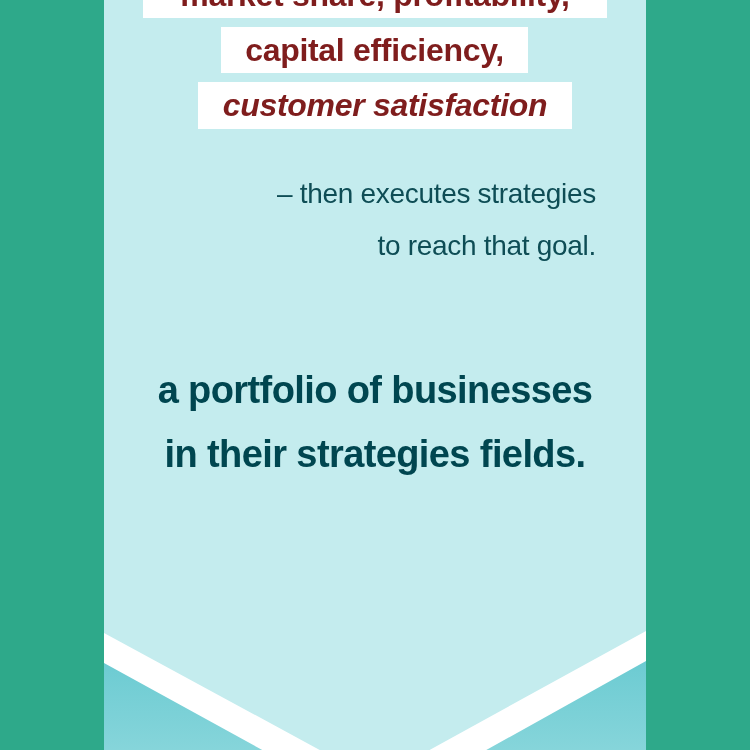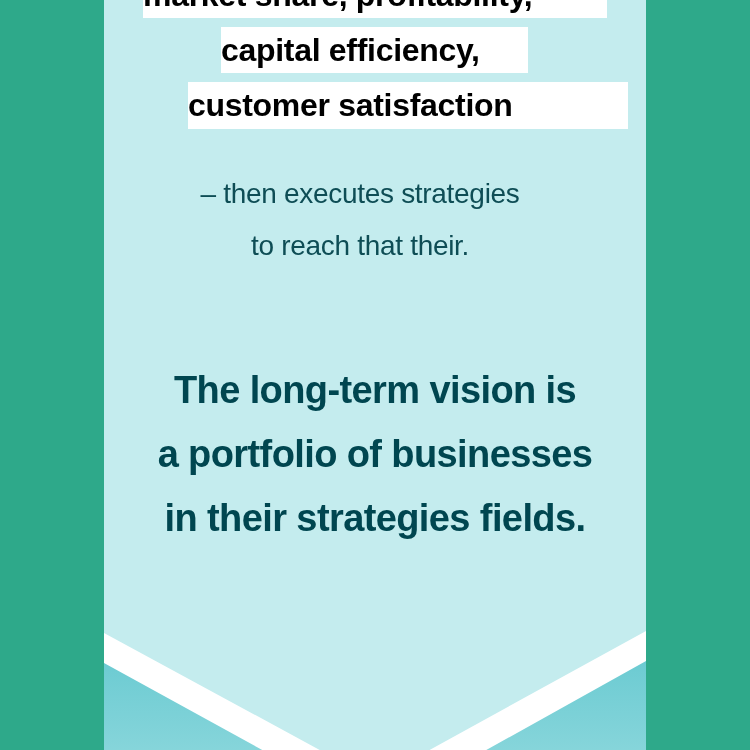--- a/index.html
+++ b/index.html
@@ -10,28 +10,28 @@
       font-family: "Liberation Sans", "DejaVu Sans", sans-serif;
     }
     .panel {
       position: absolute; left: 104px; top: 0; width: 542px; height: 750px;
       background: #c4ecee; overflow: hidden;
     }
     .chevron {
       position: absolute; left: 0; top: 0; width: 542px; height: 750px;
     }
     .hl {
-      position: absolute; background: #ffffff; color: #000000;
+      position: absolute; background: #ffffff; color: #7f1d1d;
       font-weight: bold; font-size: 32px; text-align: center;
-      display: flex; align-items: center; 
+      display: flex; align-items: center; justify-content: center;
       white-space: nowrap; letter-spacing: -0.3px;
     }
     .hl span { display: block; }
     .desc {
-      position: absolute; left: 12px; width: 488px; text-align: center;
+      position: absolute; left: 4px; width: 488px; text-align: right;
       color: #0e4d55; font-size: 28px; line-height: 52px;
       letter-spacing: -0.3px;
     }
     .vision {
       position: absolute; left: 0; width: 542px; text-align: center;
       color: #004650; font-size: 38px; font-weight: bold; line-height: 64px;
       letter-spacing: -0.6px;
     }
     .line { display: block; white-space: nowrap; }
   </style>
@@ -39,31 +39,30 @@
 <body>
 
 <div class="panel">
 
   <div class="hl" style="left:39px; top:-28px; width:464px; height:46px;">
     <span>market share, profitability,</span>
   </div>
   <div class="hl" style="left:117px; top:27px; width:307px; height:46px;">
     <span>capital efficiency,</span>
   </div>
-  <div class="hl" style="left:84px; top:82px; width:440px; height:47px;">
+  <div class="hl" style="left:94px; top:82px; width:374px; height:47px;font-style:italic;">
     <span>customer satisfaction</span>
   </div>
 
   <div class="desc" style="top:168px;">
     <span class="line">– then executes strategies</span>
-    <span class="line">to reach that their.</span>
+    <span class="line">to reach that goal.</span>
   </div>
 
   <div class="vision" style="top:358px;">
-    <span class="line">The long-term vision is</span>
     <span class="line">a portfolio of businesses</span>
     <span class="line">in their strategies fields.</span>
   </div>
 
   <svg class="chevron" viewBox="0 0 542 750" preserveAspectRatio="none">
     <defs>
       <linearGradient id="cg" x1="0" y1="0" x2="0" y2="1">
         <stop offset="0" stop-color="#6ccbd2"></stop>
         <stop offset="1" stop-color="#98dce0"></stop>
       </linearGradient>

